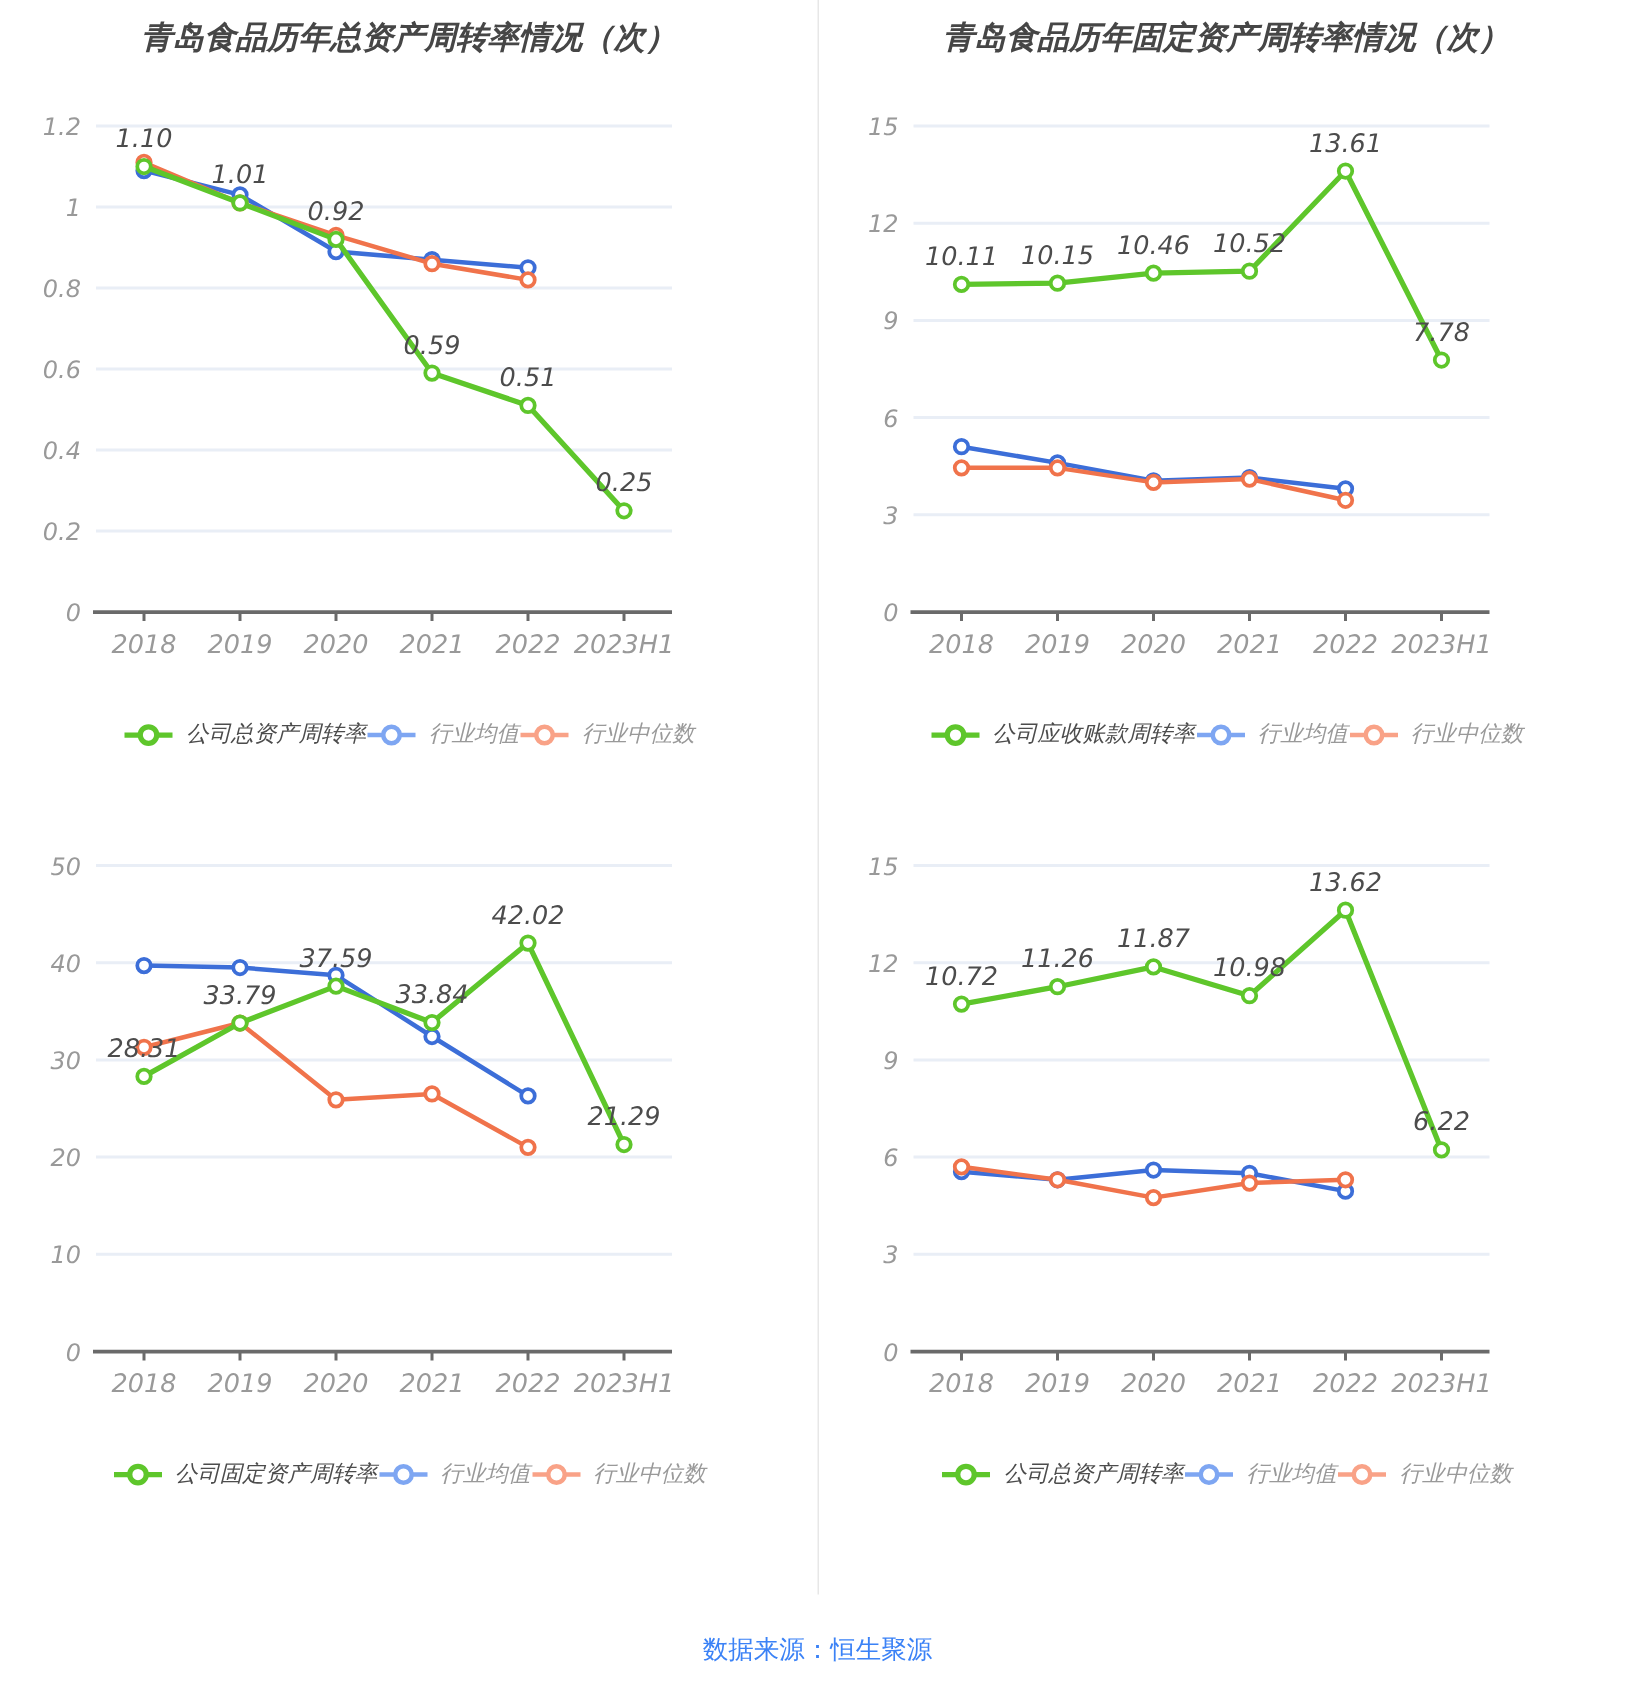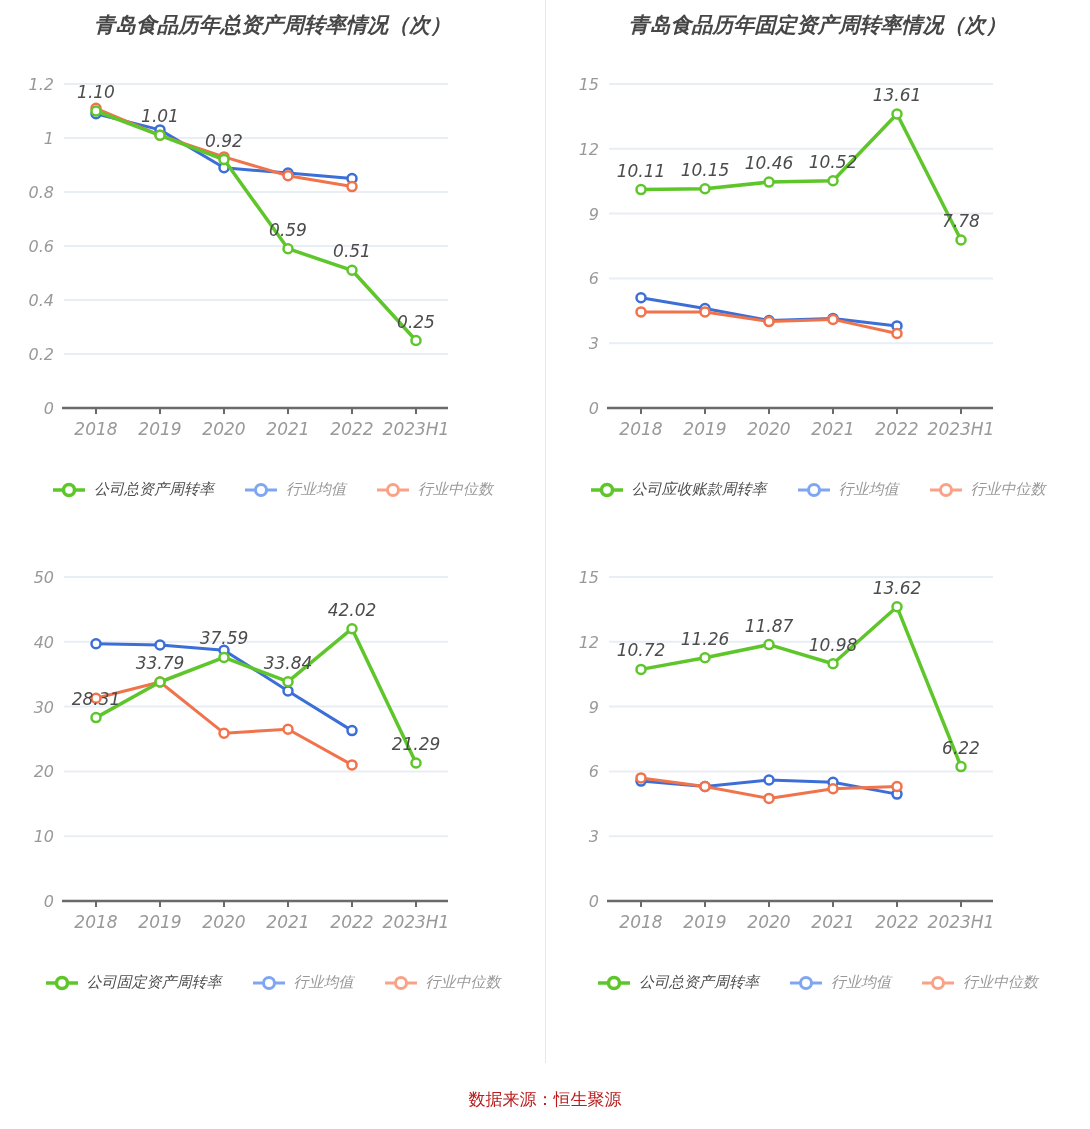--- a/index.html
+++ b/index.html
@@ -28,21 +28,20 @@
     font-size:21px;
     font-weight:700;
     color:#464646;
     white-space:nowrap;
   }
   svg.plot{width:545px;height:400px;display:block;flex:0 0 auto;}
   svg text{font-family:"DejaVu Sans","Liberation Sans",sans-serif;}
   .legend{
     margin-top:38px;
     display:flex;
-    gap:30px;
     align-items:center;
     justify-content:center;
   }
   .legend-item{
     display:inline-flex;
     align-items:center;
     gap:8px;
     font-size:15px;
     cursor:pointer;
     white-space:nowrap;
@@ -52,21 +51,21 @@
     left:545px;top:0;
     width:1px;height:1063px;
     background:#e7e7e7;
   }
   .footer{
     height:59px;
     display:flex;
     align-items:center;
     justify-content:center;
     font-size:17px;
-    color:#b91c1c;
+    color:#3b82f6;
   }
 </style>
 </head>
 <body>
 
 <div class="page">
   <div class="grid">
 
     <section class="chart-cell">
       <h2 class="chart-title">青岛食品历年总资产周转率情况（次）</h2>

